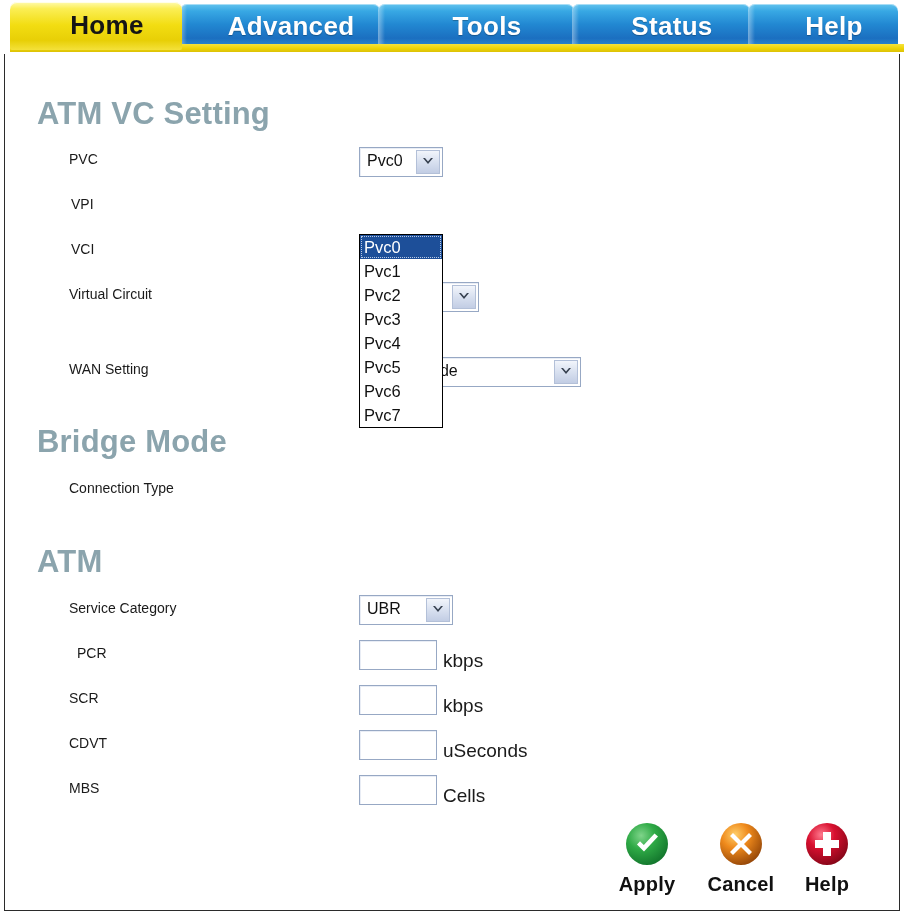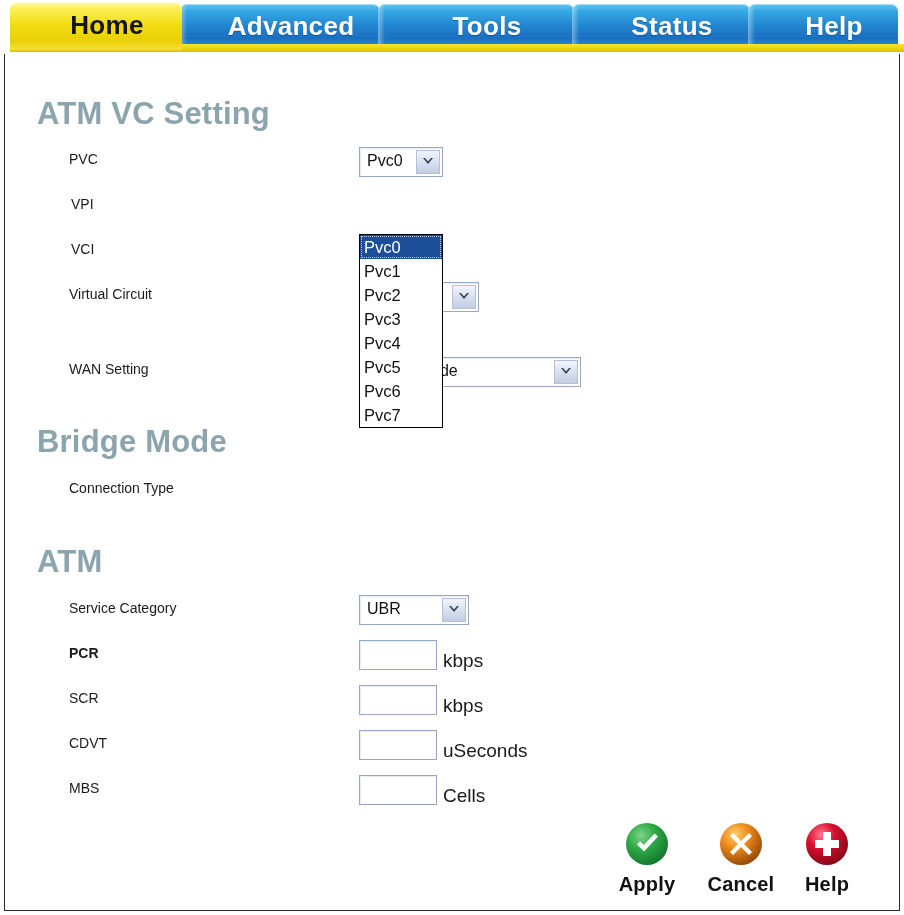--- a/index.html
+++ b/index.html
@@ -317,30 +317,30 @@
 
   <div class="section-head" style="left:32px; top:370px;">Bridge Mode</div>
 
   <div class="field-label" style="left:64px; top:426px;">Connection Type</div>
 
 
   <div class="section-head" style="left:32px; top:490px;">ATM</div>
 
   <div class="field-label" style="left:64px; top:546px;">Service Category</div>
 
-  <div class="sel" style="left:354px; top:541px; width:110px;">
+  <div class="sel" style="left:354px; top:541px; width:94px;">
     <span class="sel-text">UBR</span>
     <span class="sel-arrow">
       <svg width="10" height="7" viewBox="0 0 10 7">
           <path d="M0 0 L5 6 L10 0 L8 0 L5 3.6 L2 0 Z" fill="#36404f"></path>
         </svg>
     </span>
   </div>
 
-  <div class="field-label" style="left:64px; top:591px;font-weight:bold;">PCR</div>
+  <div class="field-label" style="left:72px; top:591px;">PCR</div>
   <input class="txtin" style="left: 354px; top: 586px;" type="text" value="">
   <div class="unit-label" style="left:438px; top:596px;">kbps</div>
 
   <div class="field-label" style="left:64px; top:636px;">SCR</div>
   <input class="txtin" style="left: 354px; top: 631px;" type="text" value="">
   <div class="unit-label" style="left:438px; top:641px;">kbps</div>
 
   <div class="field-label" style="left:64px; top:681px;">CDVT</div>
   <input class="txtin" style="left: 354px; top: 676px;" type="text" value="">
   <div class="unit-label" style="left:438px; top:686px;">uSeconds</div>

